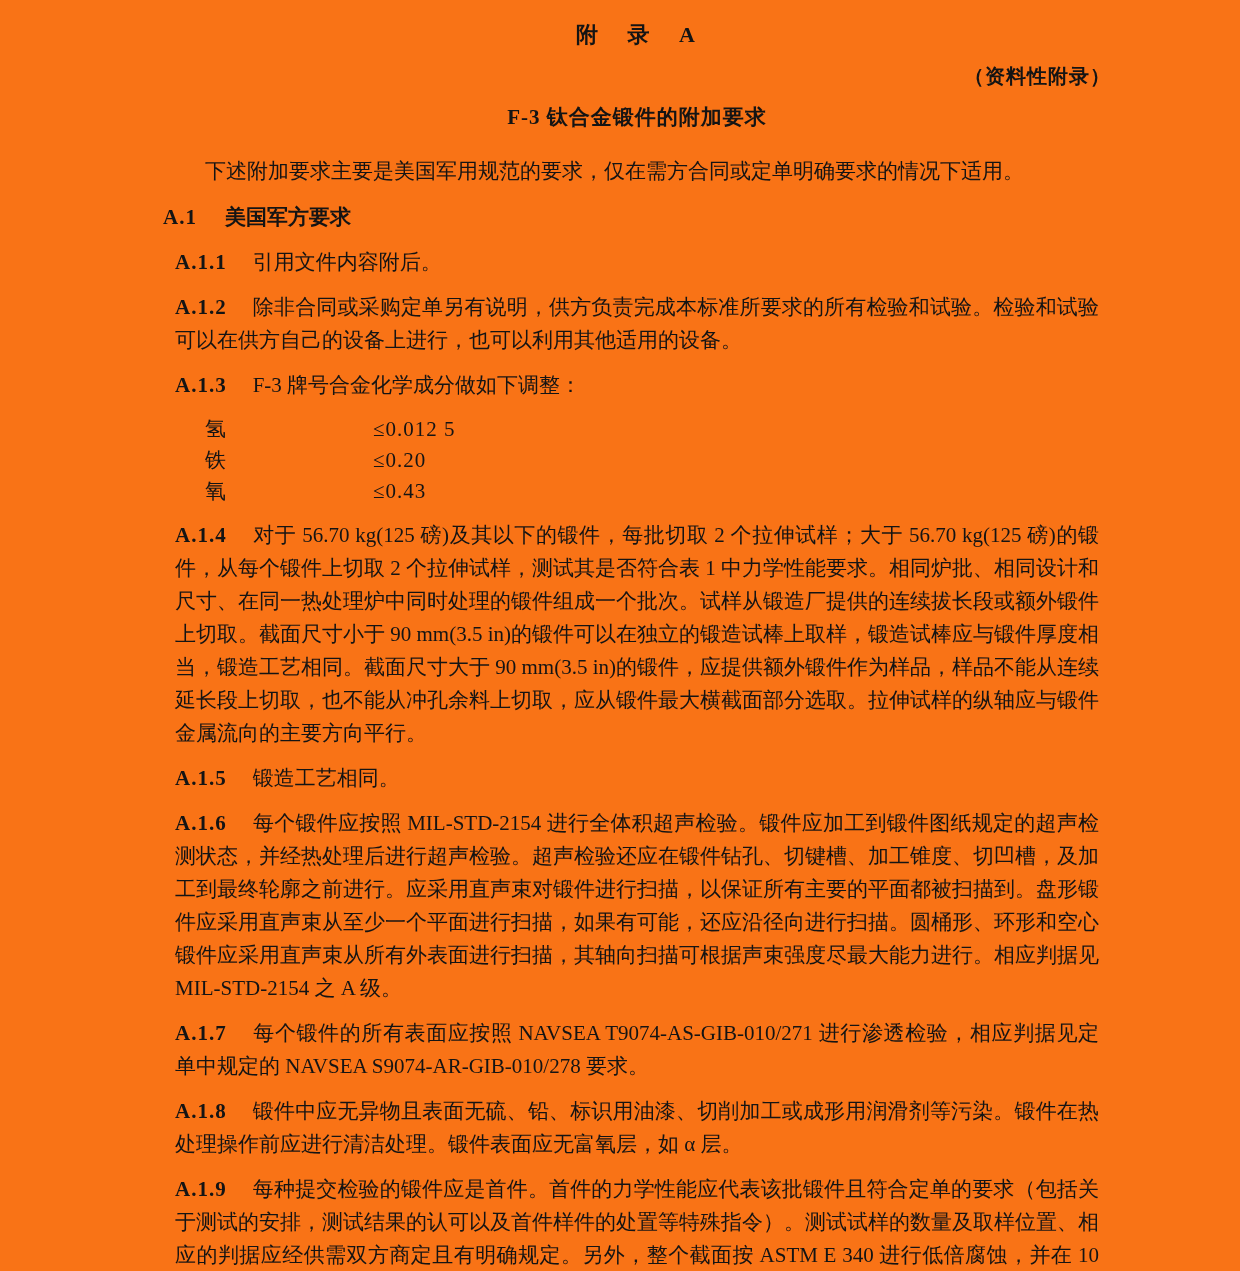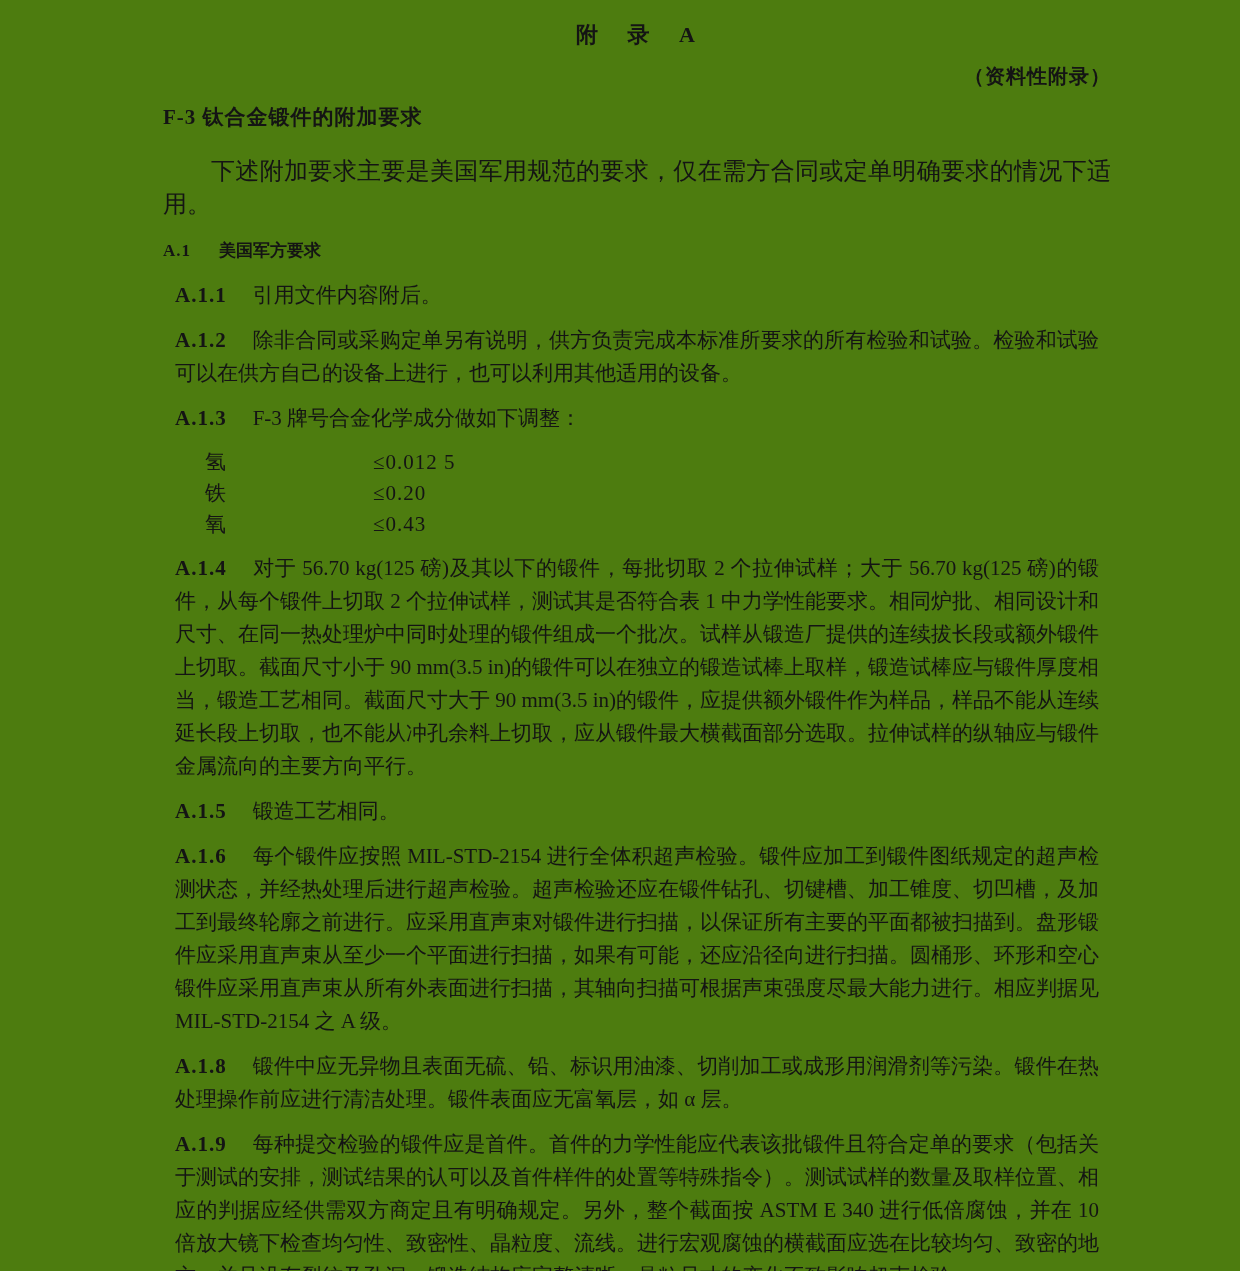--- a/index.html
+++ b/index.html
@@ -5,21 +5,21 @@
   html, body {
     margin: 0;
     padding: 0;
     background: #e8e8e8;
   }
   .page {
     position: relative;
     width: 1240px;
     height: 1271px;
     margin: 0 auto;
-    background: #4d7c0f;
+    background: #f97316;
     color: #141414;
     font-family: "Liberation Serif", "DejaVu Serif", serif;
     overflow: hidden;
   }
   .content {
     position: absolute;
     left: 163px;
     top: 12px;
     width: 948px;
   }
@@ -32,35 +32,36 @@
     margin: 8px 0 0 0;
   }
   .title2 {
     text-align: right;
     font-size: 20px;
     font-weight: bold;
     letter-spacing: 1px;
     margin: 13px 0 0 0;
   }
   .title3 {
+    text-align: center;
     font-size: 21px;
     font-weight: bold;
     letter-spacing: 1px;
     margin: 13px 0 0 0;
   }
   .intro {
     margin: 24px 0 6px 0;
-    font-size: 24px;
+    font-size: 21px;
     line-height: 33px;
     text-indent: 2em;
     text-align: justify;
   }
   .section-heading {
     margin: 13px 0 10px 0;
-    font-size: 17px;
+    font-size: 21px;
     font-weight: bold;
     line-height: 33px;
   }
   .section-heading .cnum { margin-right: 28px; }
   .bodyflow {
     font-size: 21px;
     line-height: 33px;
   }
   .clause {
     margin: 12px;
@@ -123,20 +124,21 @@
       <p class="comp-row"><span class="comp-el">氢</span><span class="comp-val">≤0.012 5</span></p>
       <p class="comp-row"><span class="comp-el">铁</span><span class="comp-val">≤0.20</span></p>
       <p class="comp-row"><span class="comp-el">氧</span><span class="comp-val">≤0.43</span></p>
 
       <p class="clause"><span class="cnum">A.1.4</span><span>对于 56.70 kg(125 磅)及其以下的锻件，每批切取 2 个拉伸试样；大于 56.70 kg(125 磅)的锻件，从每个锻件上切取 2 个拉伸试样，测试其是否符合表 1 中力学性能要求。相同炉批、相同设计和尺寸、在同一热处理炉中同时处理的锻件组成一个批次。试样从锻造厂提供的连续拔长段或额外锻件上切取。截面尺寸小于 90 mm(3.5 in)的锻件可以在独立的锻造试棒上取样，锻造试棒应与锻件厚度相当，锻造工艺相同。截面尺寸大于 90 mm(3.5 in)的锻件，应提供额外锻件作为样品，样品不能从连续延长段上切取，也不能从冲孔余料上切取，应从锻件最大横截面部分选取。拉伸试样的纵轴应与锻件金属流向的主要方向平行。</span></p>
 
       <p class="clause"><span class="cnum">A.1.5</span><span>锻造工艺相同。</span></p>
 
       <p class="clause"><span class="cnum">A.1.6</span><span>每个锻件应按照 MIL-STD-2154 进行全体积超声检验。锻件应加工到锻件图纸规定的超声检测状态，并经热处理后进行超声检验。超声检验还应在锻件钻孔、切键槽、加工锥度、切凹槽，及加工到最终轮廓之前进行。应采用直声束对锻件进行扫描，以保证所有主要的平面都被扫描到。盘形锻件应采用直声束从至少一个平面进行扫描，如果有可能，还应沿径向进行扫描。圆桶形、环形和空心锻件应采用直声束从所有外表面进行扫描，其轴向扫描可根据声束强度尽最大能力进行。相应判据见 MIL-STD-2154 之 A 级。</span></p>
 
+      <p class="clause"><span class="cnum">A.1.7</span><span>每个锻件的所有表面应按照 NAVSEA T9074-AS-GIB-010/271 进行渗透检验，相应判据见定单中规定的 NAVSEA S9074-AR-GIB-010/278 要求。</span></p>
 
       <p class="clause"><span class="cnum">A.1.8</span><span>锻件中应无异物且表面无硫、铅、标识用油漆、切削加工或成形用润滑剂等污染。锻件在热处理操作前应进行清洁处理。锻件表面应无富氧层，如 α 层。</span></p>
 
       <p class="clause"><span class="cnum">A.1.9</span><span>每种提交检验的锻件应是首件。首件的力学性能应代表该批锻件且符合定单的要求（包括关于测试的安排，测试结果的认可以及首件样件的处置等特殊指令）。测试试样的数量及取样位置、相应的判据应经供需双方商定且有明确规定。另外，整个截面按 ASTM E 340 进行低倍腐蚀，并在 10 倍放大镜下检查均匀性、致密性、晶粒度、流线。进行宏观腐蚀的横截面应选在比较均匀、致密的地方，并且没有裂纹及孔洞。锻造结构应完整清晰，晶粒尺寸的变化不致影响超声检验。</span></p>
 
       <p class="indent-para">供方应保留首件锻件的生产过程记录。对于同一或后续定单，当生产过程出现变更时，供方应通报需方，并获得需方对更改的批准。供方应进行首件检验和测试，以证明过程更改不会或没有导致锻件质量的降低。</p>
 
     </div>
   </div>
 

